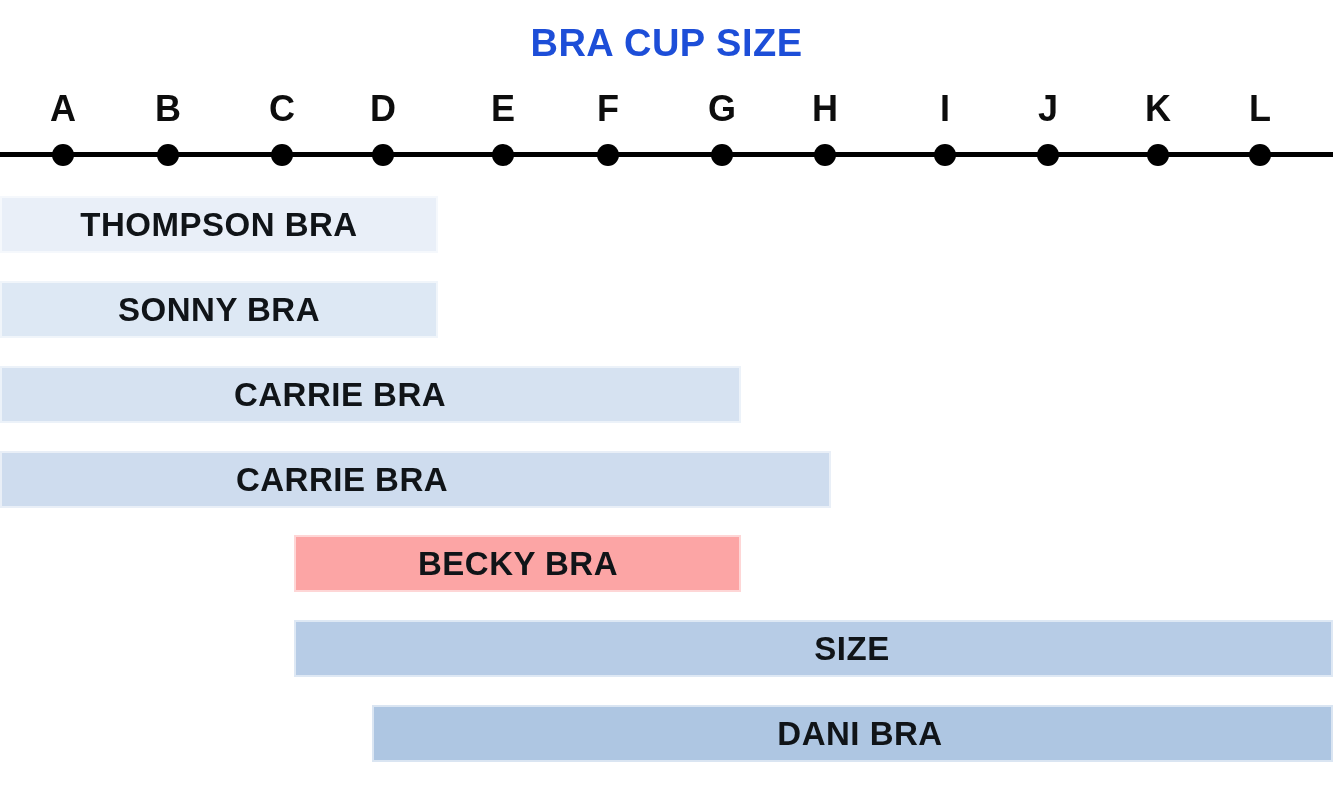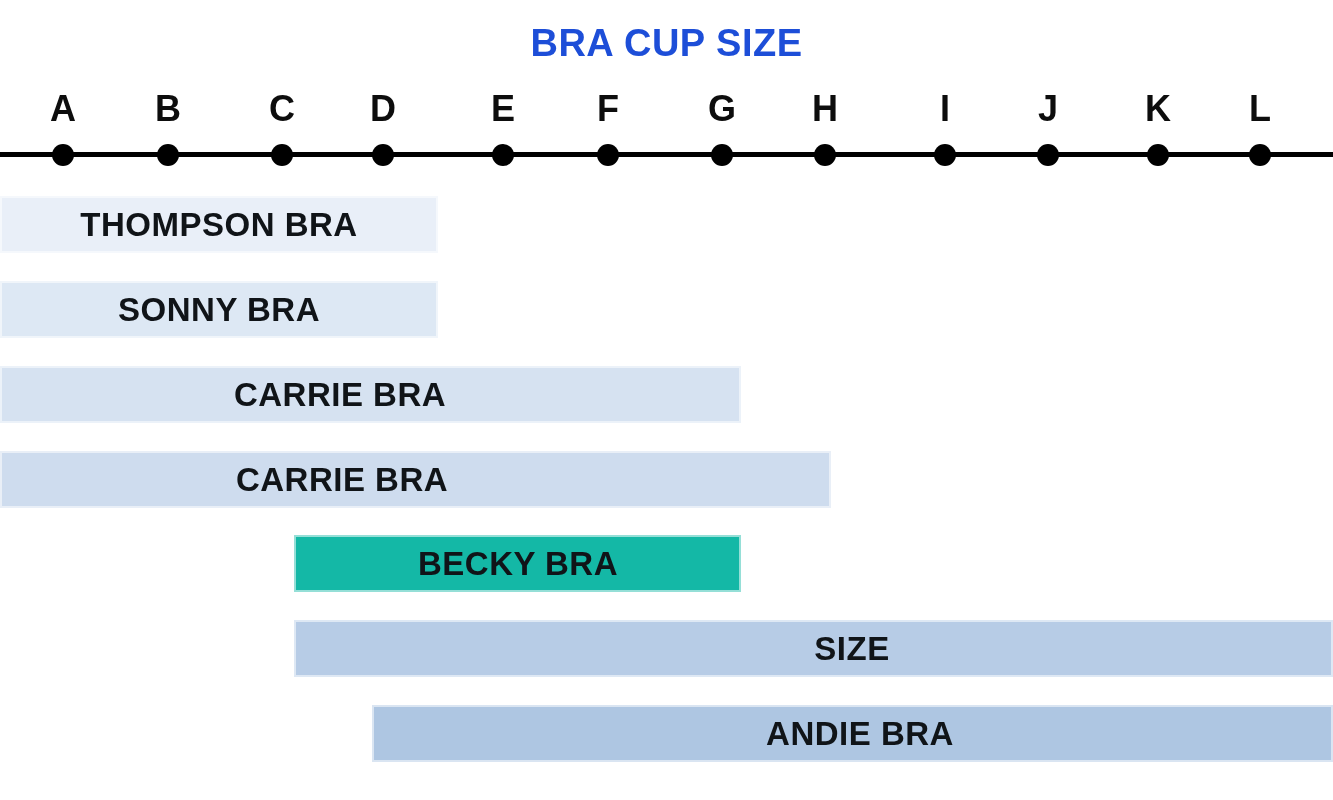--- a/index.html
+++ b/index.html
@@ -103,23 +103,23 @@
       </div>
       <div class="range-bar" style="left: 0px; width: 438px; top: 281px; height: 57px; background: rgb(221, 232, 244);">
         <div class="range-bar-label" style="left: 217px;">SONNY BRA</div>
       </div>
       <div class="range-bar" style="left: 0px; width: 741px; top: 366px; height: 57px; background: rgb(214, 226, 241);">
         <div class="range-bar-label" style="left: 338px;">CARRIE BRA</div>
       </div>
       <div class="range-bar" style="left: 0px; width: 831px; top: 451px; height: 57px; background: rgb(206, 220, 238);">
         <div class="range-bar-label" style="left: 340px;">CARRIE BRA</div>
       </div>
-      <div class="range-bar" style="left: 294px; width: 447px; top: 535px; height: 57px; background: #14b8a6;">
+      <div class="range-bar" style="left: 294px; width: 447px; top: 535px; height: 57px; background: #fca5a5;">
         <div class="range-bar-label" style="left: 222px;">BECKY BRA</div>
       </div>
       <div class="range-bar" style="left: 294px; width: 1039px; top: 620px; height: 57px; background: rgb(183, 204, 230);">
         <div class="range-bar-label" style="left: 556px;">SIZE</div>
       </div>
       <div class="range-bar" style="left: 372px; width: 961px; top: 705px; height: 57px; background: rgb(174, 198, 226);">
-        <div class="range-bar-label" style="left: 486px;">ANDIE BRA</div>
+        <div class="range-bar-label" style="left: 486px;">DANI BRA</div>
       </div>
     </div>
 </div>
 
 </body></html>

